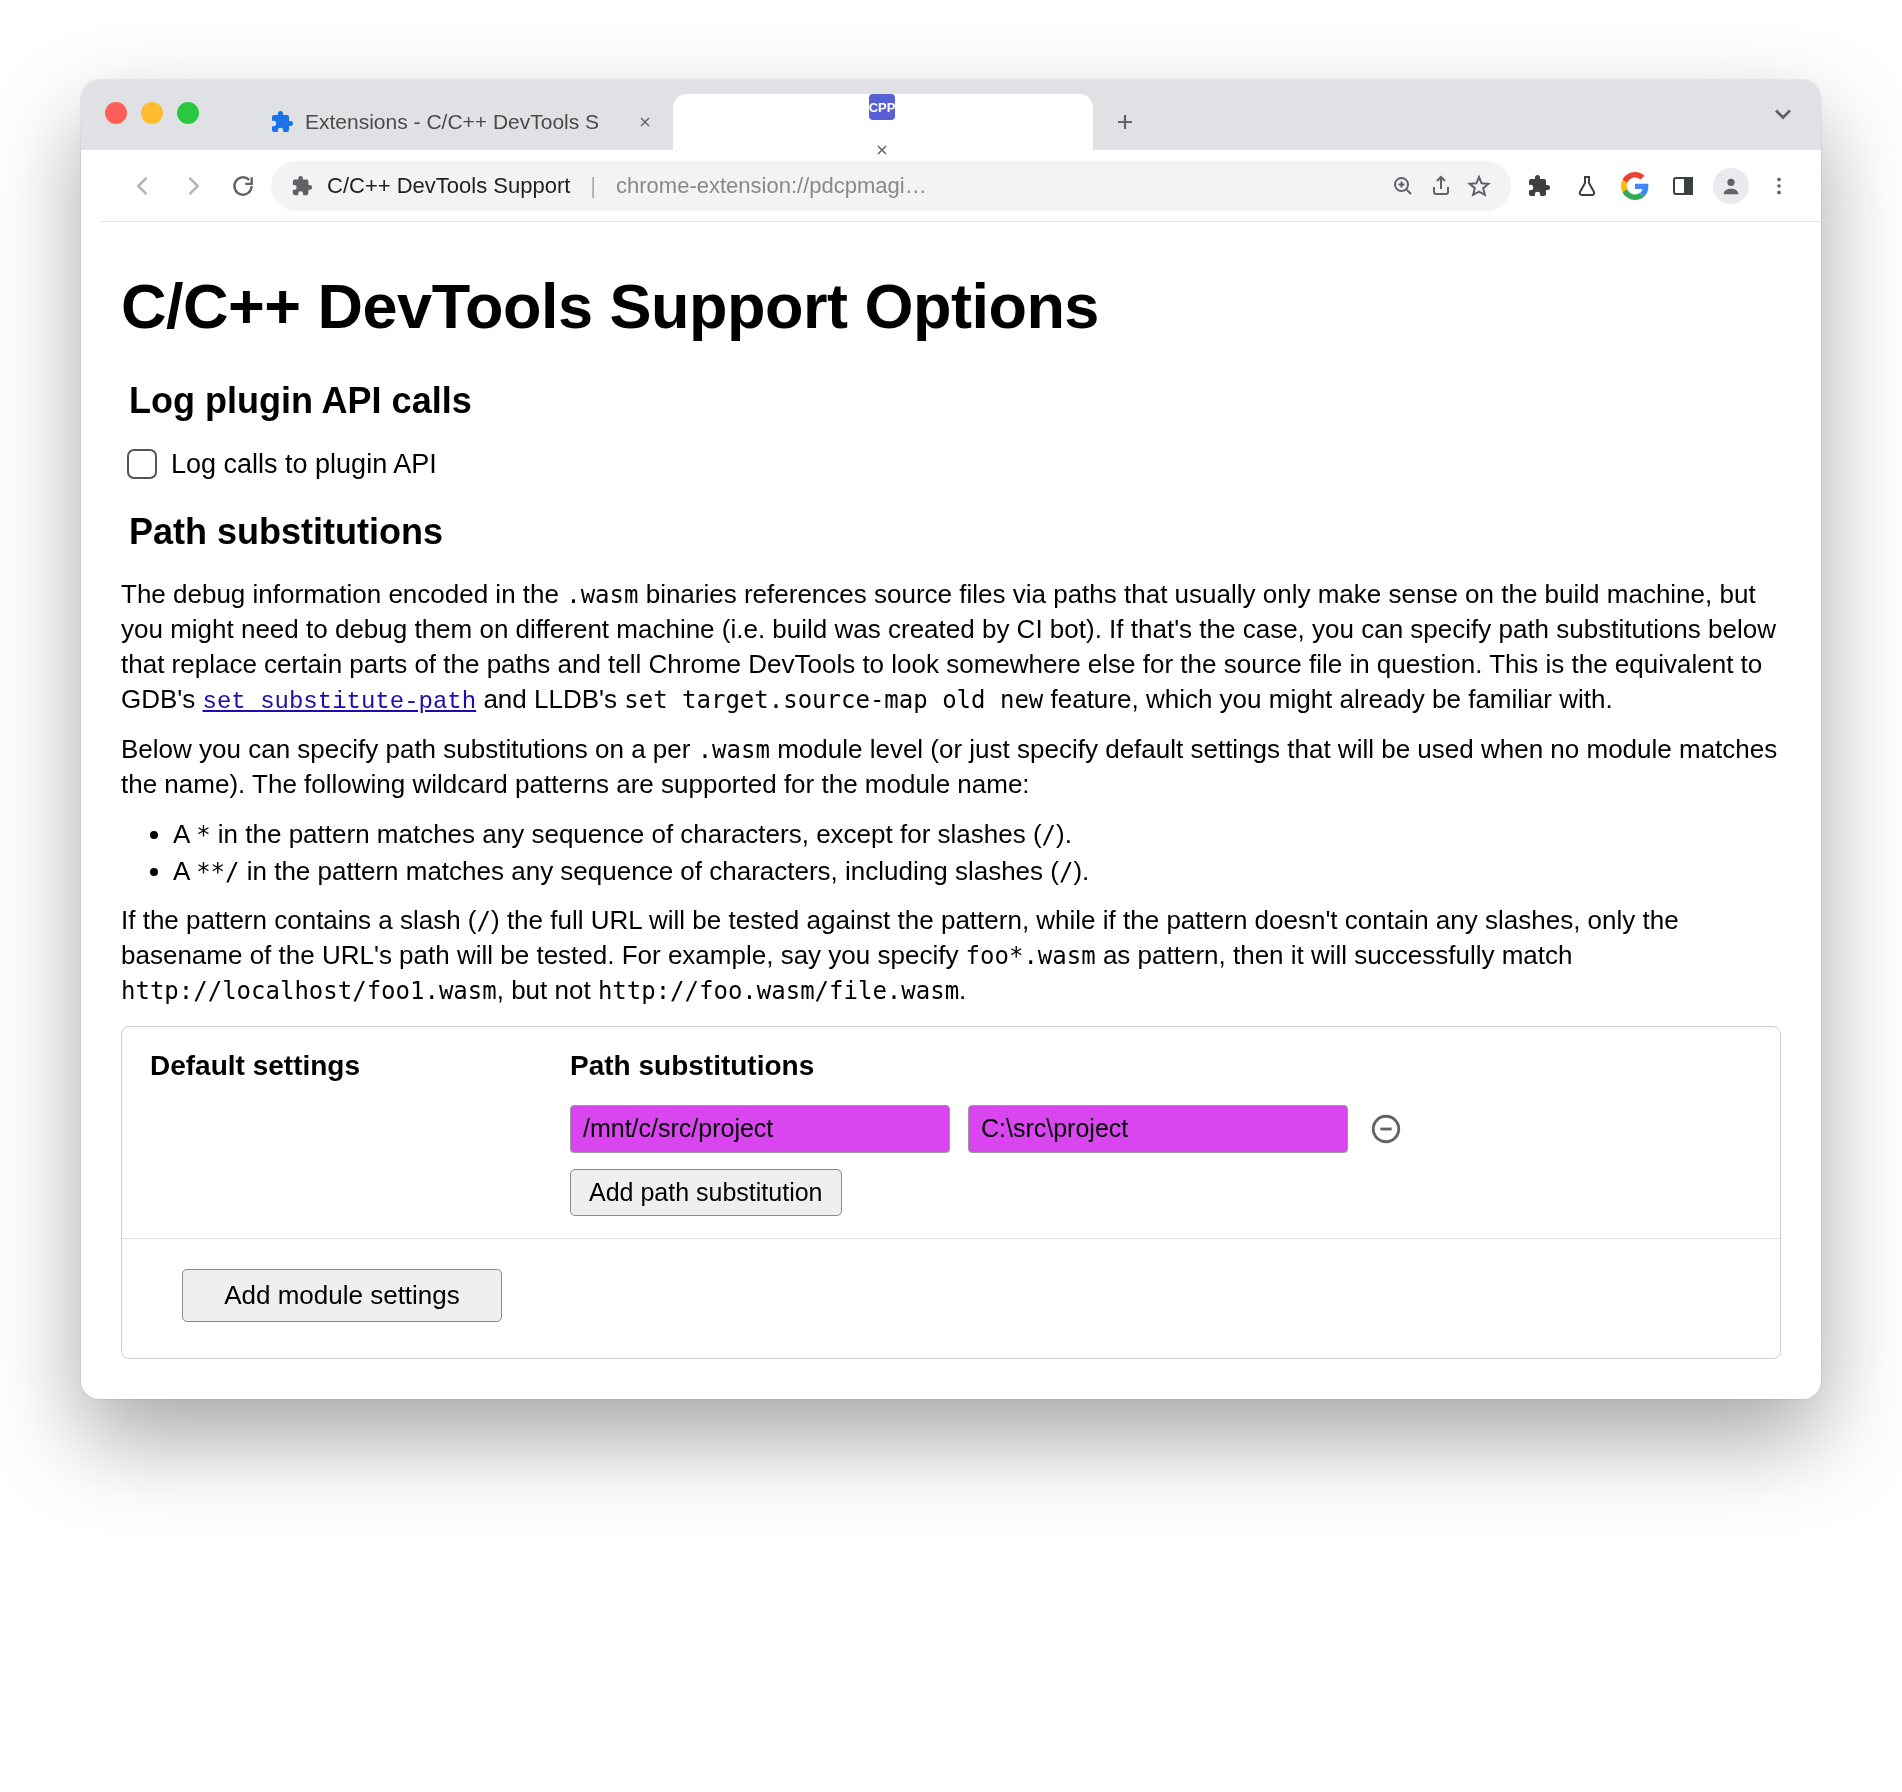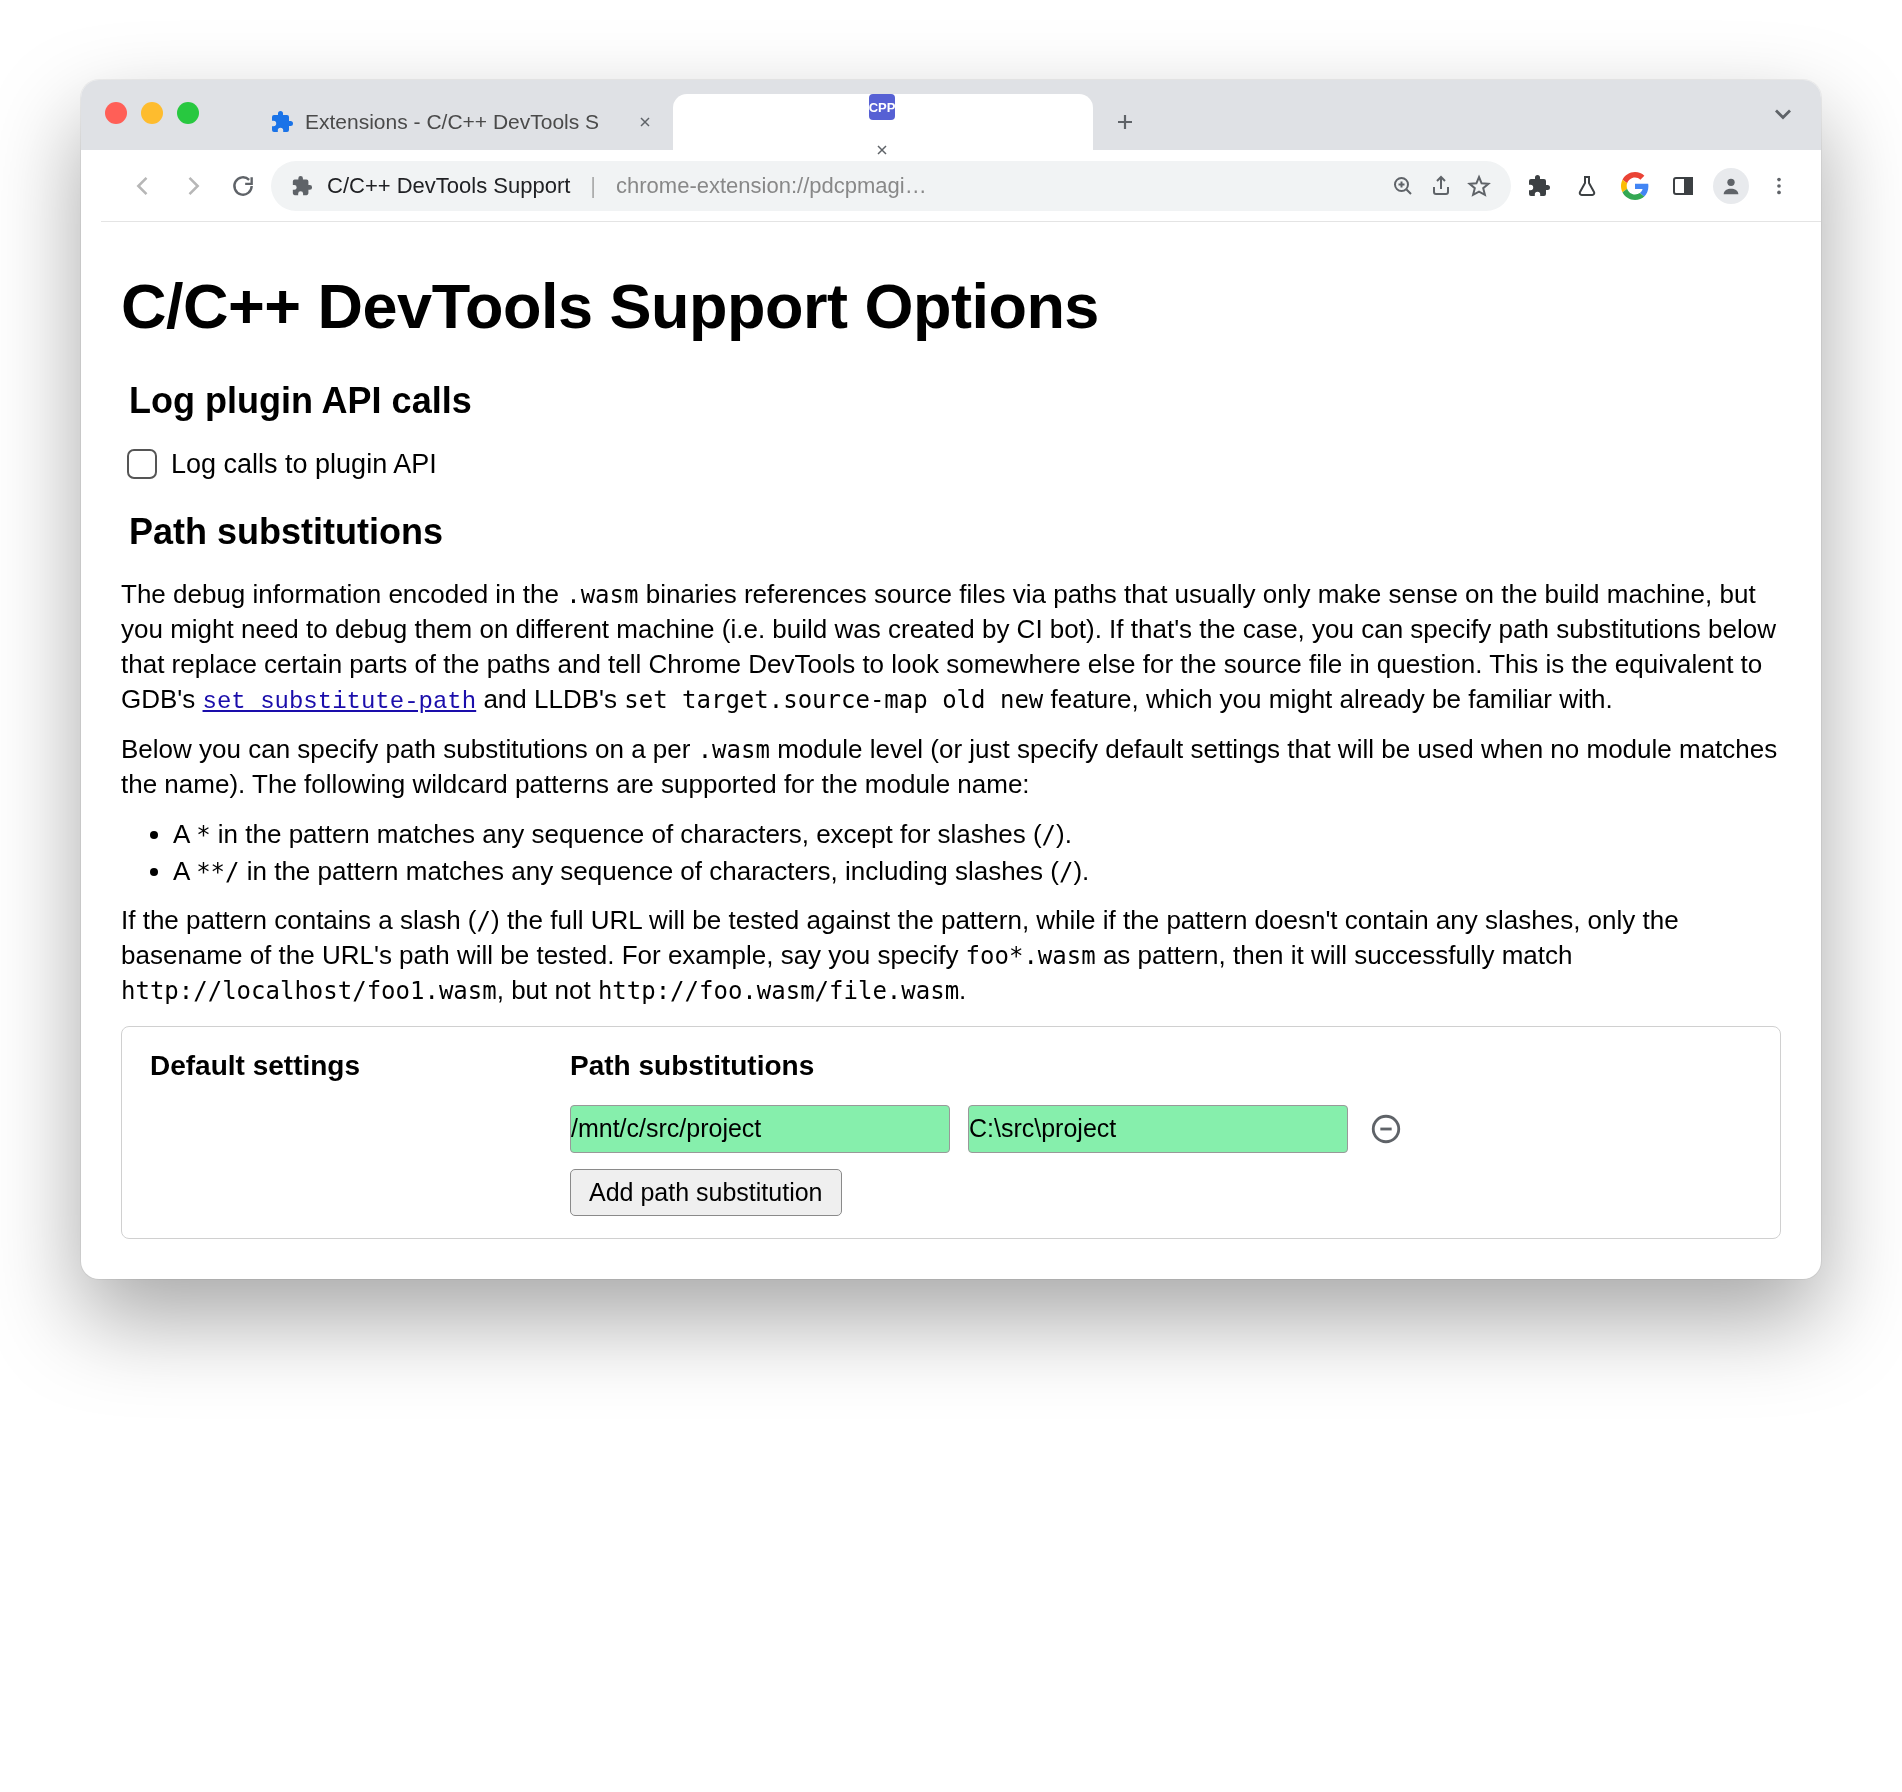--- a/index.html
+++ b/index.html
@@ -151,22 +151,22 @@
   .col-label { font-size: 28px; font-weight: 700; }
   .path-col {
     display: flex; flex-direction: column; gap: 16px;
   }
   .path-header { font-size: 28px; font-weight: 700; margin-bottom: 4px; }
   .path-pair {
     display: flex; align-items: center; gap: 18px;
   }
   .textin {
     height: 48px; font-size: 25px;
-    border: 1px solid #999; border-radius: 4px; padding: 4px 0;
-    background: #86efac; width: 380px;
+    border: 1px solid #999; border-radius: 4px; padding: 4px 12px;
+    background: #d946ef; width: 380px;
     font-family: inherit;
   }
   .remove-btn {
     width: 40px; height: 40px; border-radius: 50%;
     display:flex; align-items:center; justify-content:center; color:#5f6368;
   }
   .btn {
     font-size: 25px;
     padding: 8px 18px;
     background: #efefef;
@@ -375,15 +375,18 @@
             <span class="remove-btn">
               <svg viewBox="0 0 24 24" width="34" height="34" stroke="#5f6368" stroke-width="2" fill="none">
                   <circle cx="12" cy="12" r="9"></circle>
                   <path d="M8 12h8"></path>
                 </svg>
             </span>
           </div>
           <button class="btn">Add path substitution</button>
         </div>
       </div>
+      <div class="settings-footer">
+        <button class="module-btn">Add module settings</button>
+      </div>
     </div>
   </div>
 </div>
 
 </body></html>

